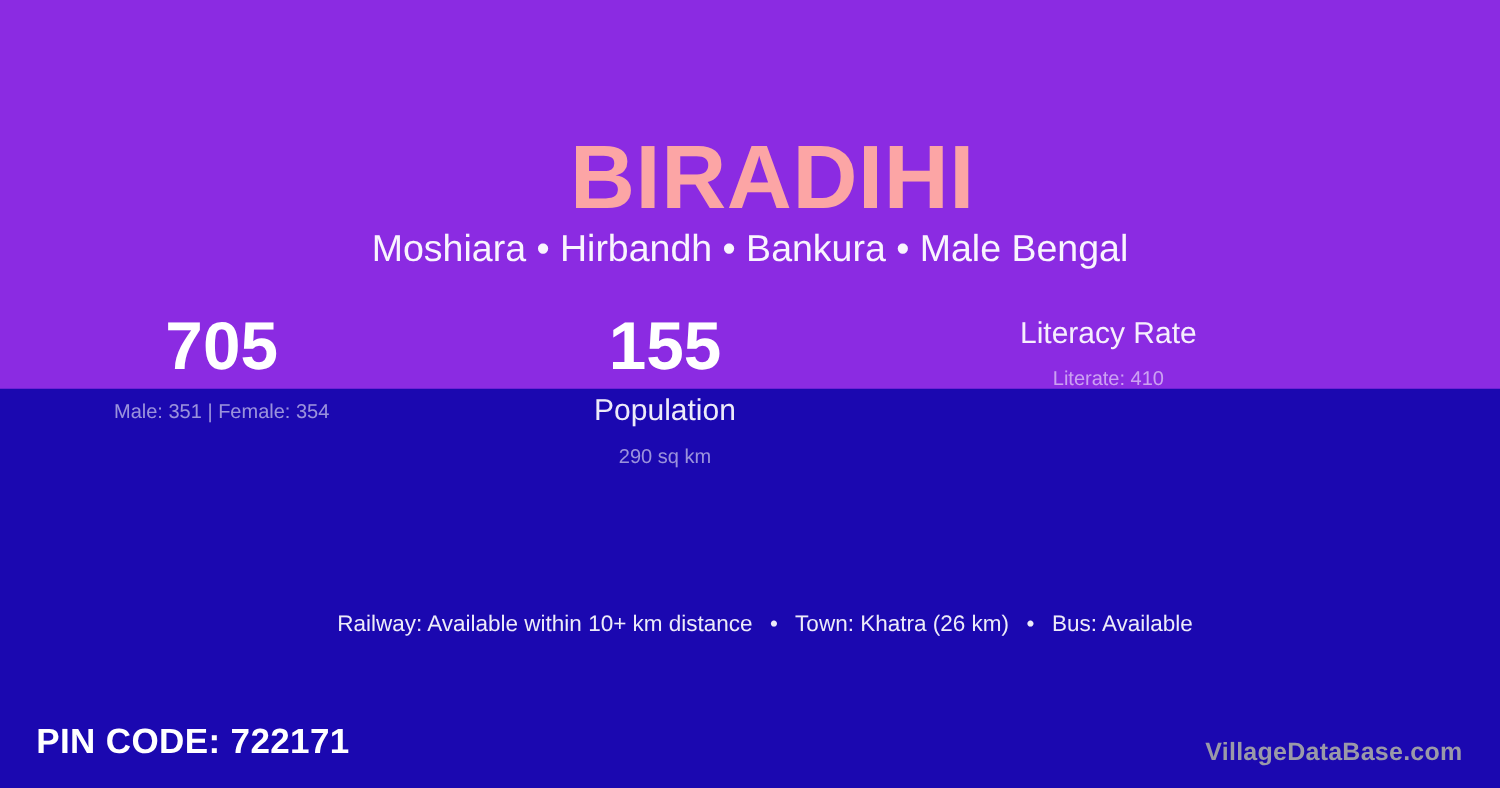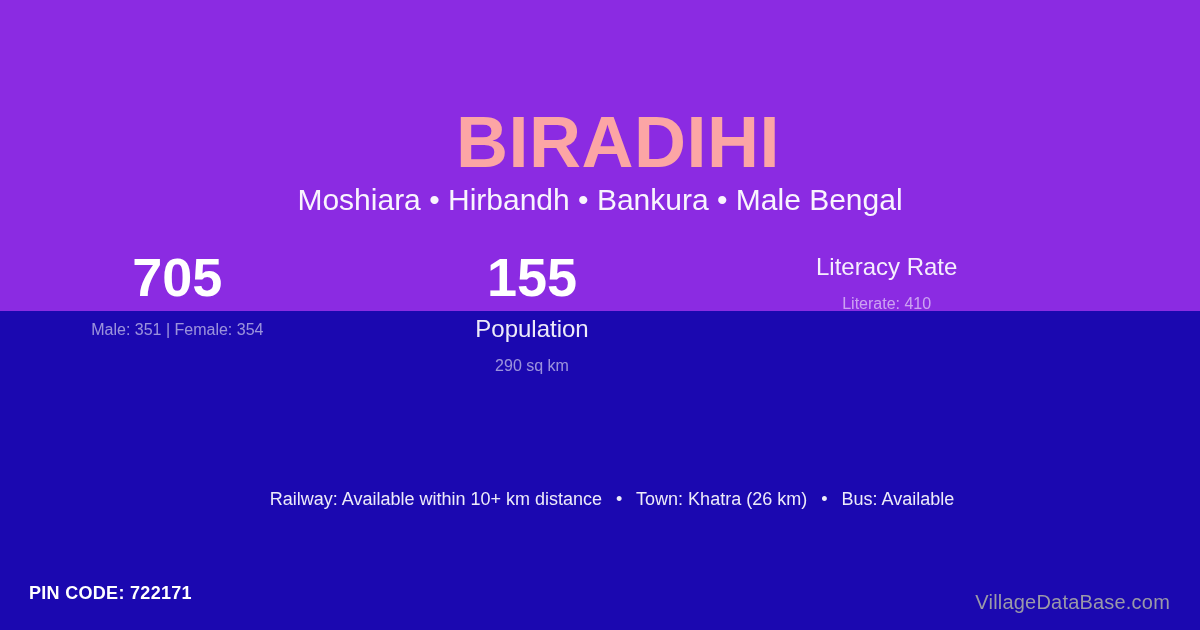--- a/index.html
+++ b/index.html
@@ -131,33 +131,33 @@
     left: 0;
     top: 570px;
     width: 1200px;
     height: 60px;
   }
 
   .pin-code {
     position: absolute;
     left: 29px;
     top: 6px;
-    font-size: 18px;
+    font-size: 28px;
     font-weight: bold;
     line-height: 34px;
     color: #FFFFFF;
     letter-spacing: 0.3px;
   }
 
   .watermark {
     position: absolute;
     right: 30px;
     top: 19px;
     font-size: 20px;
-    font-weight: normal;
+    font-weight: bold;
     line-height: 26px;
     color: #9A99A8;
     letter-spacing: 0.2px;
   }
 </style>
 </head>
 <body>
 
 <div class="card">
 

